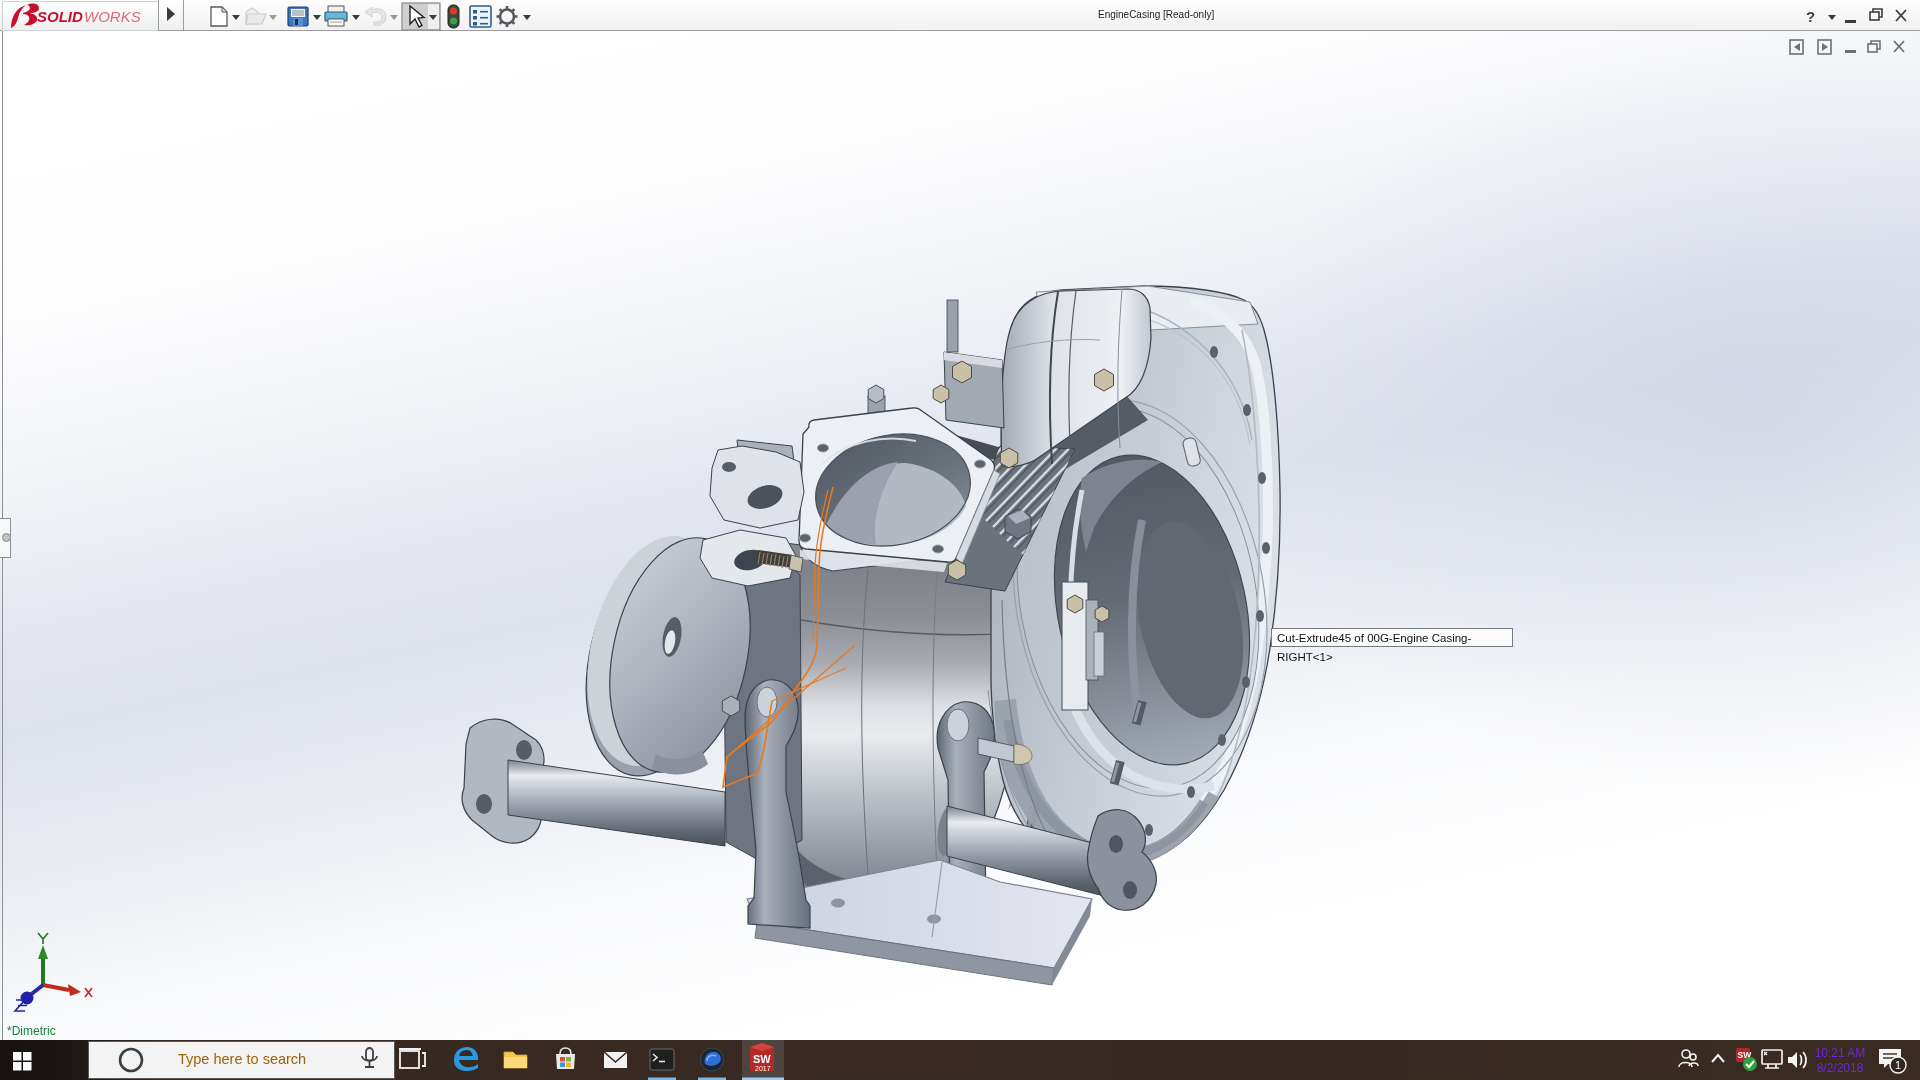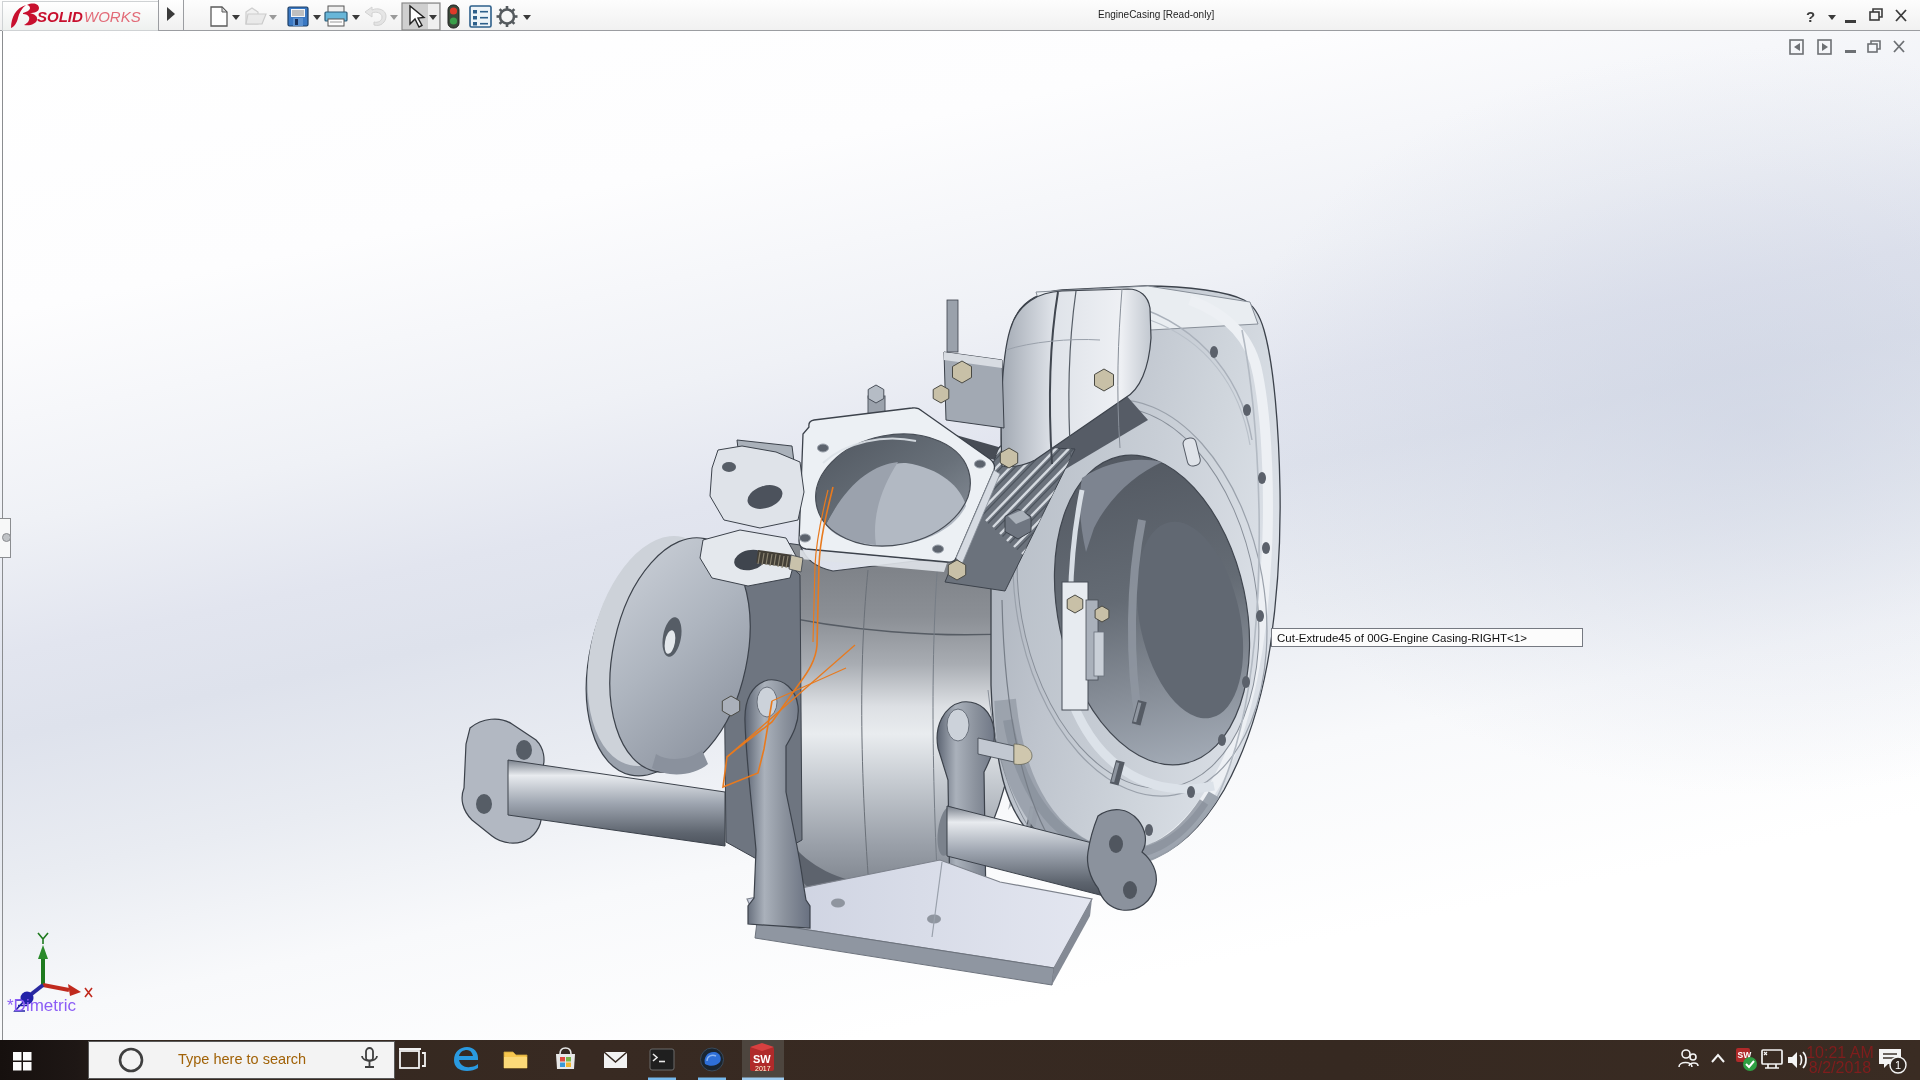--- a/index.html
+++ b/index.html
@@ -18,31 +18,31 @@
   #viewport{position:absolute;left:0;top:31px;width:1920px;height:1009px;
     background:
       radial-gradient(750px 520px at 1760px 390px, rgba(200,207,224,0.55), rgba(200,207,224,0) 72%),
       linear-gradient(168deg,#ffffff 0%,#fdfdfe 20%,#eff1f6 35%,#e2e5ef 44%,#dee2ec 50%,#e9ecf2 60%,#f8f9fb 70%,#ffffff 84%);}
   #lefttab{position:absolute;left:0;top:518px;width:10px;height:38px;background:#f7f8f8;
     border:1px solid #8b8d90;border-left:none;}
   #lefttab .dot{position:absolute;left:2px;top:14px;width:7px;height:7px;border-radius:50%;
     background:#c0c3c6;border:1px solid #8b8d90;}
   #leftedge{position:absolute;left:2px;top:31px;width:1px;height:487px;background:#8b8d90;}
   #leftedge2{position:absolute;left:2px;top:556px;width:1px;height:484px;background:#8b8d90;}
-  #tooltip{position:absolute;left:1271px;top:628px;width:312px;height:19px;
+  #tooltip{position:absolute;left:1271px;top:628px;width:242px;height:19px;
     background:#fcfcfc;border:1px solid #757981;font-size:11.5px;color:#111;
     line-height:19px;padding-left:5px;box-sizing:border-box;}
-  #dimetric{position:absolute;left:7px;top:996px;font-size:17px;color:#8b5cf6;}
+  #dimetric{position:absolute;left:7px;top:1024px;font-size:12px;color:#15803d;}
   
   #taskbar{position:absolute;left:0;top:1040px;width:1920px;height:40px;
     background:linear-gradient(90deg,#16100e 0%,#1e1715 4%,#33271f 8%,#382a22 30%,#362921 70%,#3a2c23 100%);}
   #searchbox{position:absolute;left:88px;top:1041px;width:307px;height:38px;
     background:#f3f3f3;border:1px solid #5a5a5a;box-sizing:border-box;}
   #searchtext{position:absolute;left:178px;top:1051px;font-size:14.5px;color:#a16207;}
-  .clock{position:absolute;right:44px;top:1046px;width:72px;text-align:center;color:#7f1d1d;font-size:16px;line-height:14.5px;margin-left:24px;}
+  .clock{position:absolute;right:44px;top:1046px;width:72px;text-align:center;color:#6d28d9;font-size:12px;line-height:14.5px;margin-left:24px;}
 </style>
 </head>
 <body>
 <div id="stage">
   <div id="viewport"></div>
   <div id="titlebar"></div>
   <div id="logobox"></div>
   <div id="playbox"><svg width="10" height="14">
         <path d="M1,0 L9,7 L1,14 Z" fill="#3a3a3a"></path>
       </svg></div>

